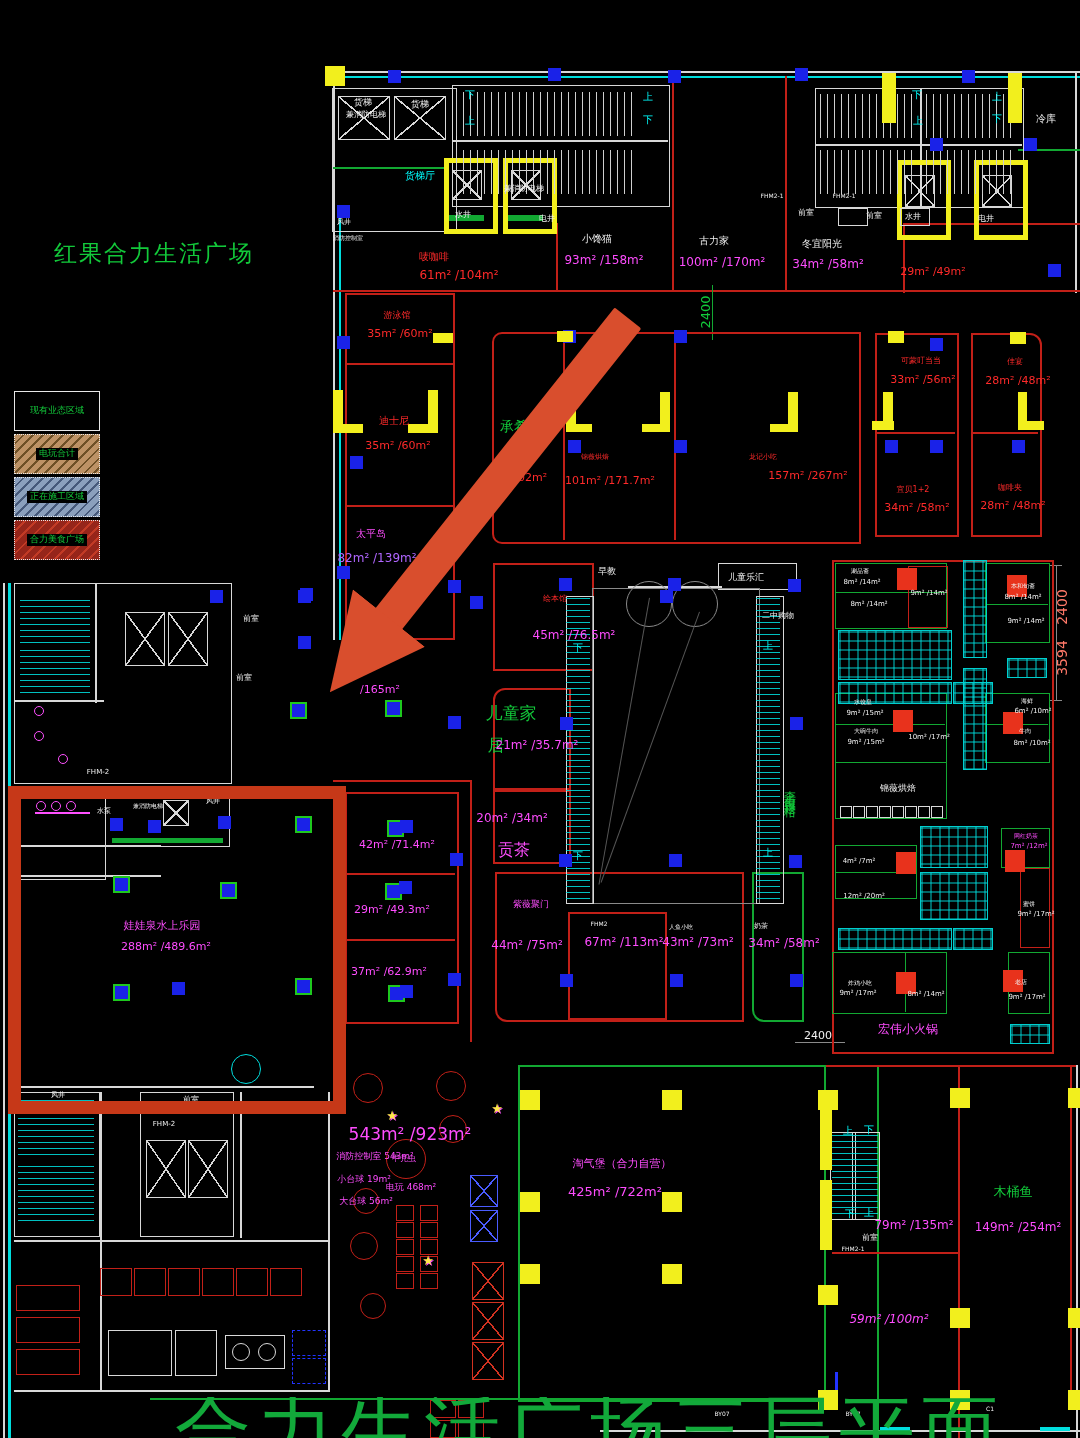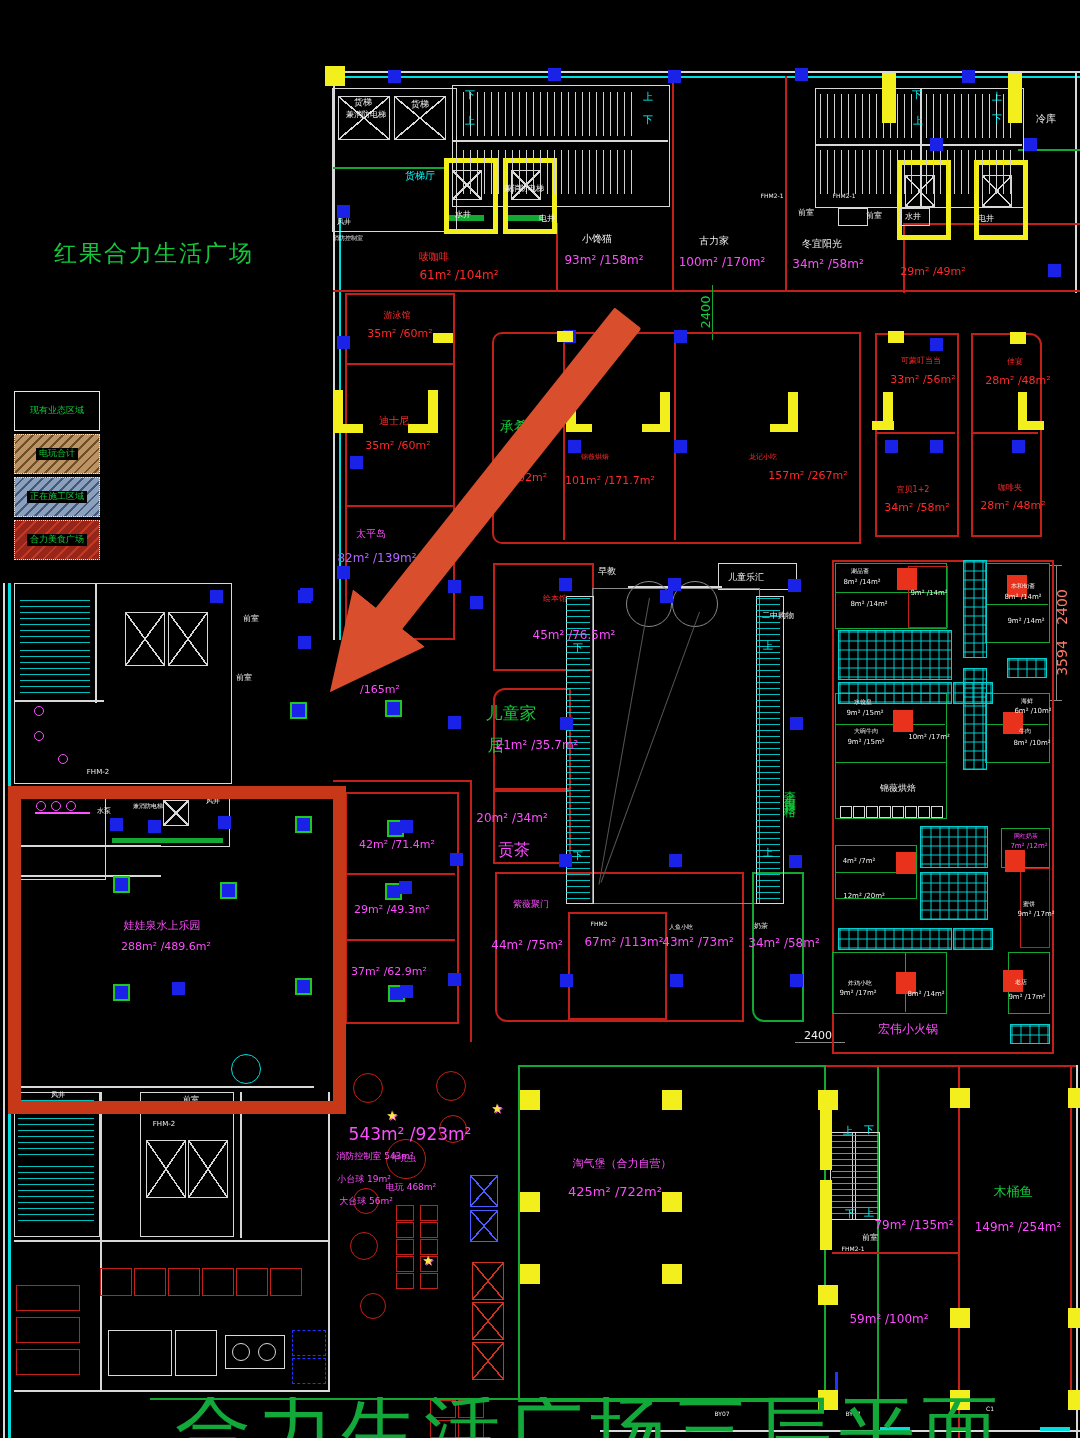--- a/index.html
+++ b/index.html
@@ -510,21 +510,21 @@
       <div class="lbl" style="left: 375px; top: 1156px; font-size: 9px; color: rgb(255, 77, 255);">消防控制室 543m²</div>
       <div class="lbl" style="left: 364px; top: 1179px; font-size: 9px; color: rgb(255, 77, 255);">小台球 19m²</div>
       <div class="lbl" style="left: 366px; top: 1201px; font-size: 9px; color: rgb(255, 77, 255);">大台球 56m²</div>
       <div class="lbl" style="left: 404px; top: 1159px; font-size: 8px; color: rgb(255, 77, 255);">甲壳虫</div>
       <div class="lbl" style="left: 411px; top: 1187px; font-size: 9px; color: rgb(255, 77, 255);">电玩 468m²</div>
       <div class="lbl" style="left: 622px; top: 1163px; font-size: 11px; color: rgb(255, 77, 255);">淘气堡（合力自营）</div>
       <div class="lbl" style="left: 615px; top: 1191px; font-size: 13px; color: rgb(255, 77, 255);">425m² /722m²</div>
       <div class="lbl" style="left: 914px; top: 1225px; font-size: 12px; color: rgb(255, 77, 255);">79m² /135m²</div>
       <div class="lbl" style="left: 1013px; top: 1191px; font-size: 13px; color: rgb(18, 201, 58);">木桶鱼</div>
       <div class="lbl" style="left: 1018px; top: 1227px; font-size: 12px; color: rgb(255, 77, 255);">149m² /254m²</div>
-      <div class="lbl" style="left: 889px; top: 1319px; font-size: 12px; color: rgb(255, 77, 255);">59m² /100m²</div>
+      <div class="lbl" style="left: 889px; top: 1319px; font-size: 12px; color: rgb(255, 77, 255); font-style: italic;">59m² /100m²</div>
       <div class="lbl" style="left: 848px; top: 1131px; font-size: 10px; color: rgb(0, 255, 255);">上</div>
       <div class="lbl" style="left: 869px; top: 1130px; font-size: 10px; color: rgb(0, 255, 255);">下</div>
       <div class="lbl" style="left: 850px; top: 1214px; font-size: 10px; color: rgb(0, 255, 255);">下</div>
       <div class="lbl" style="left: 869px; top: 1213px; font-size: 10px; color: rgb(0, 255, 255);">上</div>
       <div class="lbl" style="left: 870px; top: 1238px; font-size: 8px; color: rgb(242, 242, 242);">前室</div>
       <div class="lbl" style="left: 853px; top: 1249px; font-size: 6px; color: rgb(242, 242, 242);">FHM2-1</div>
       <div class="lbl" style="left: 191px; top: 1100px; font-size: 8px; color: rgb(242, 242, 242);">前室</div>
       <div class="lbl" style="left: 164px; top: 1124px; font-size: 7px; color: rgb(242, 242, 242);">FHM-2</div>
       <div class="lbl" style="left: 58px; top: 1095px; font-size: 7px; color: rgb(242, 242, 242);">风井</div>
       <div class="lbl" style="left: 722px; top: 1414px; font-size: 6px; color: rgb(242, 242, 242);">BY07</div>

